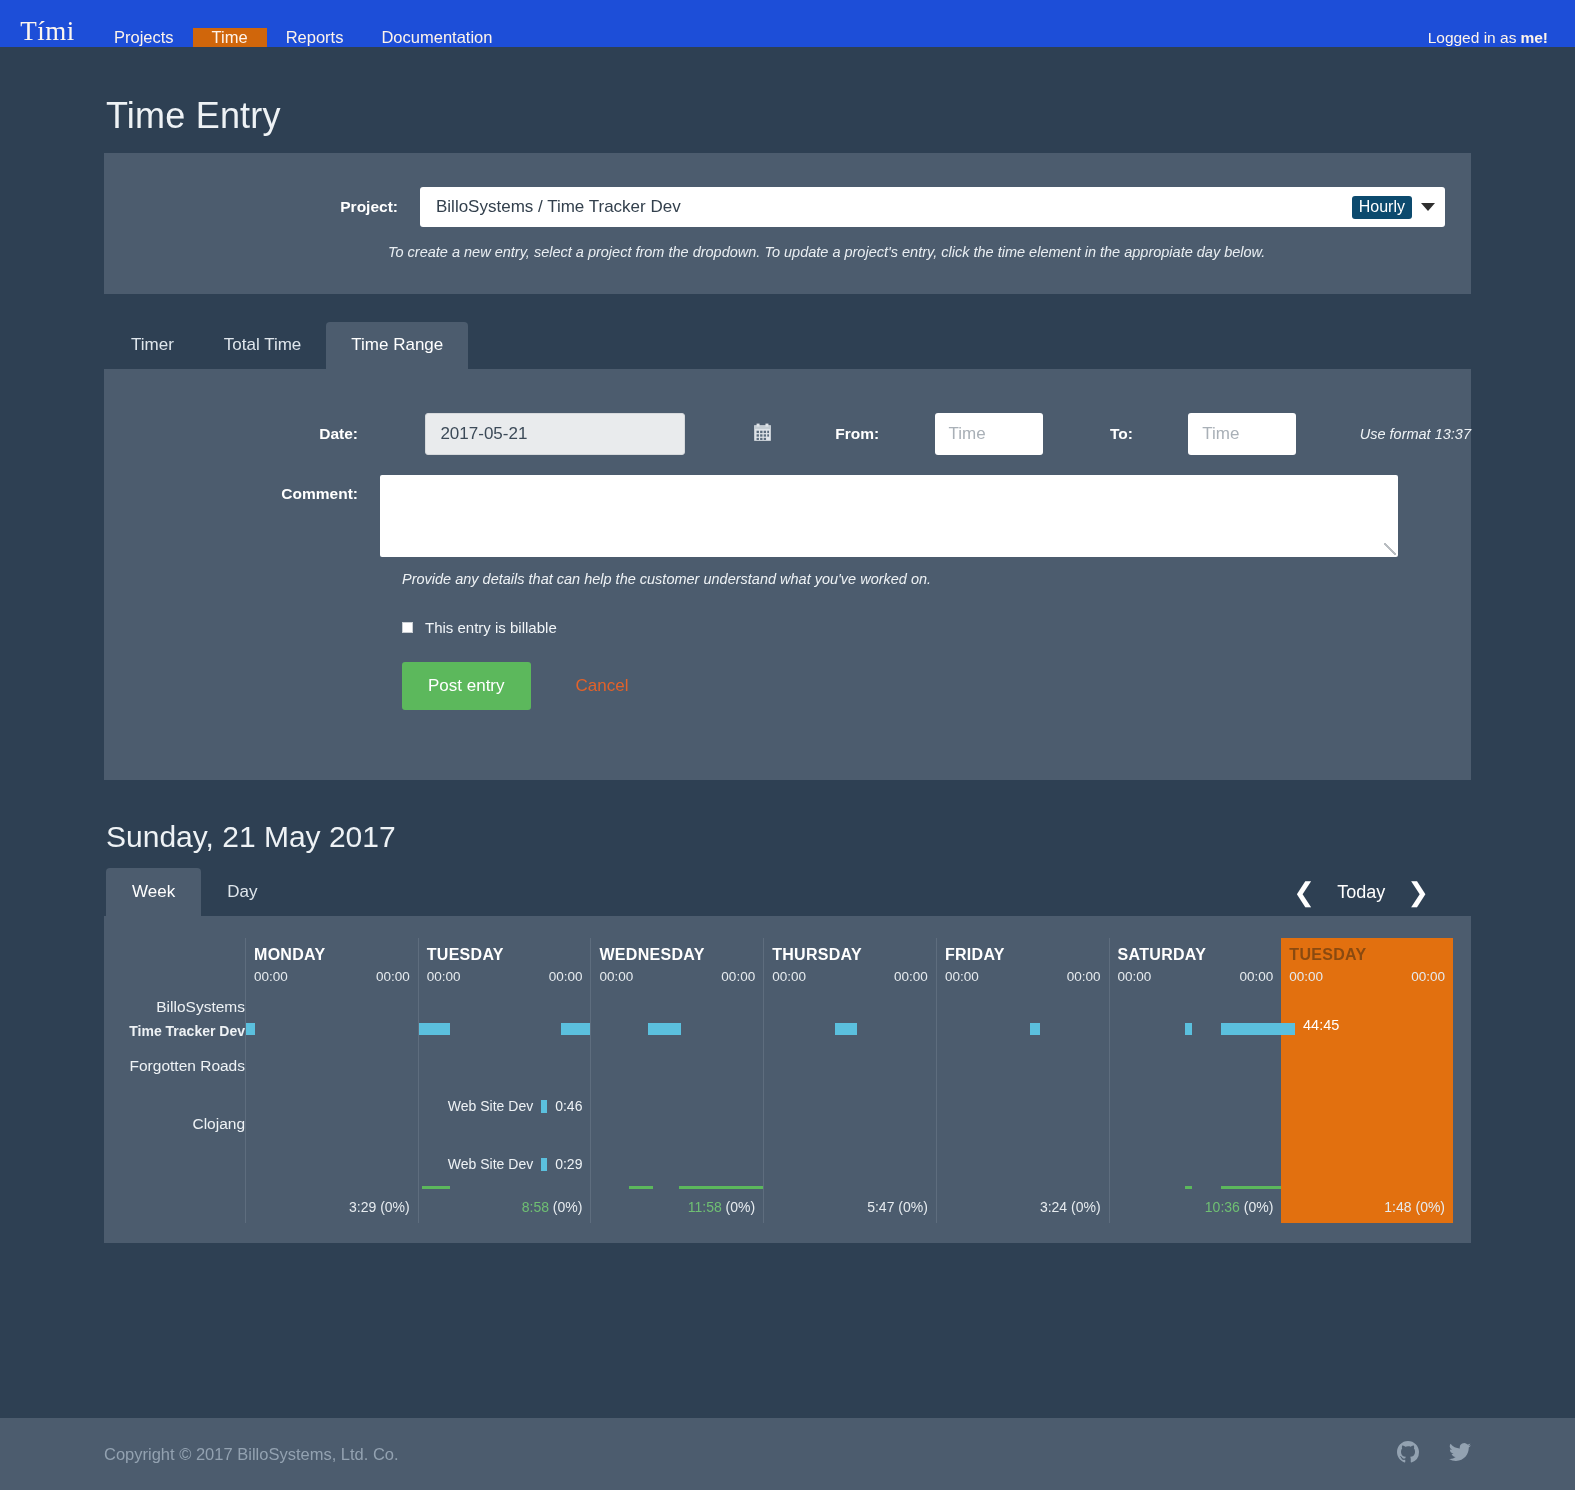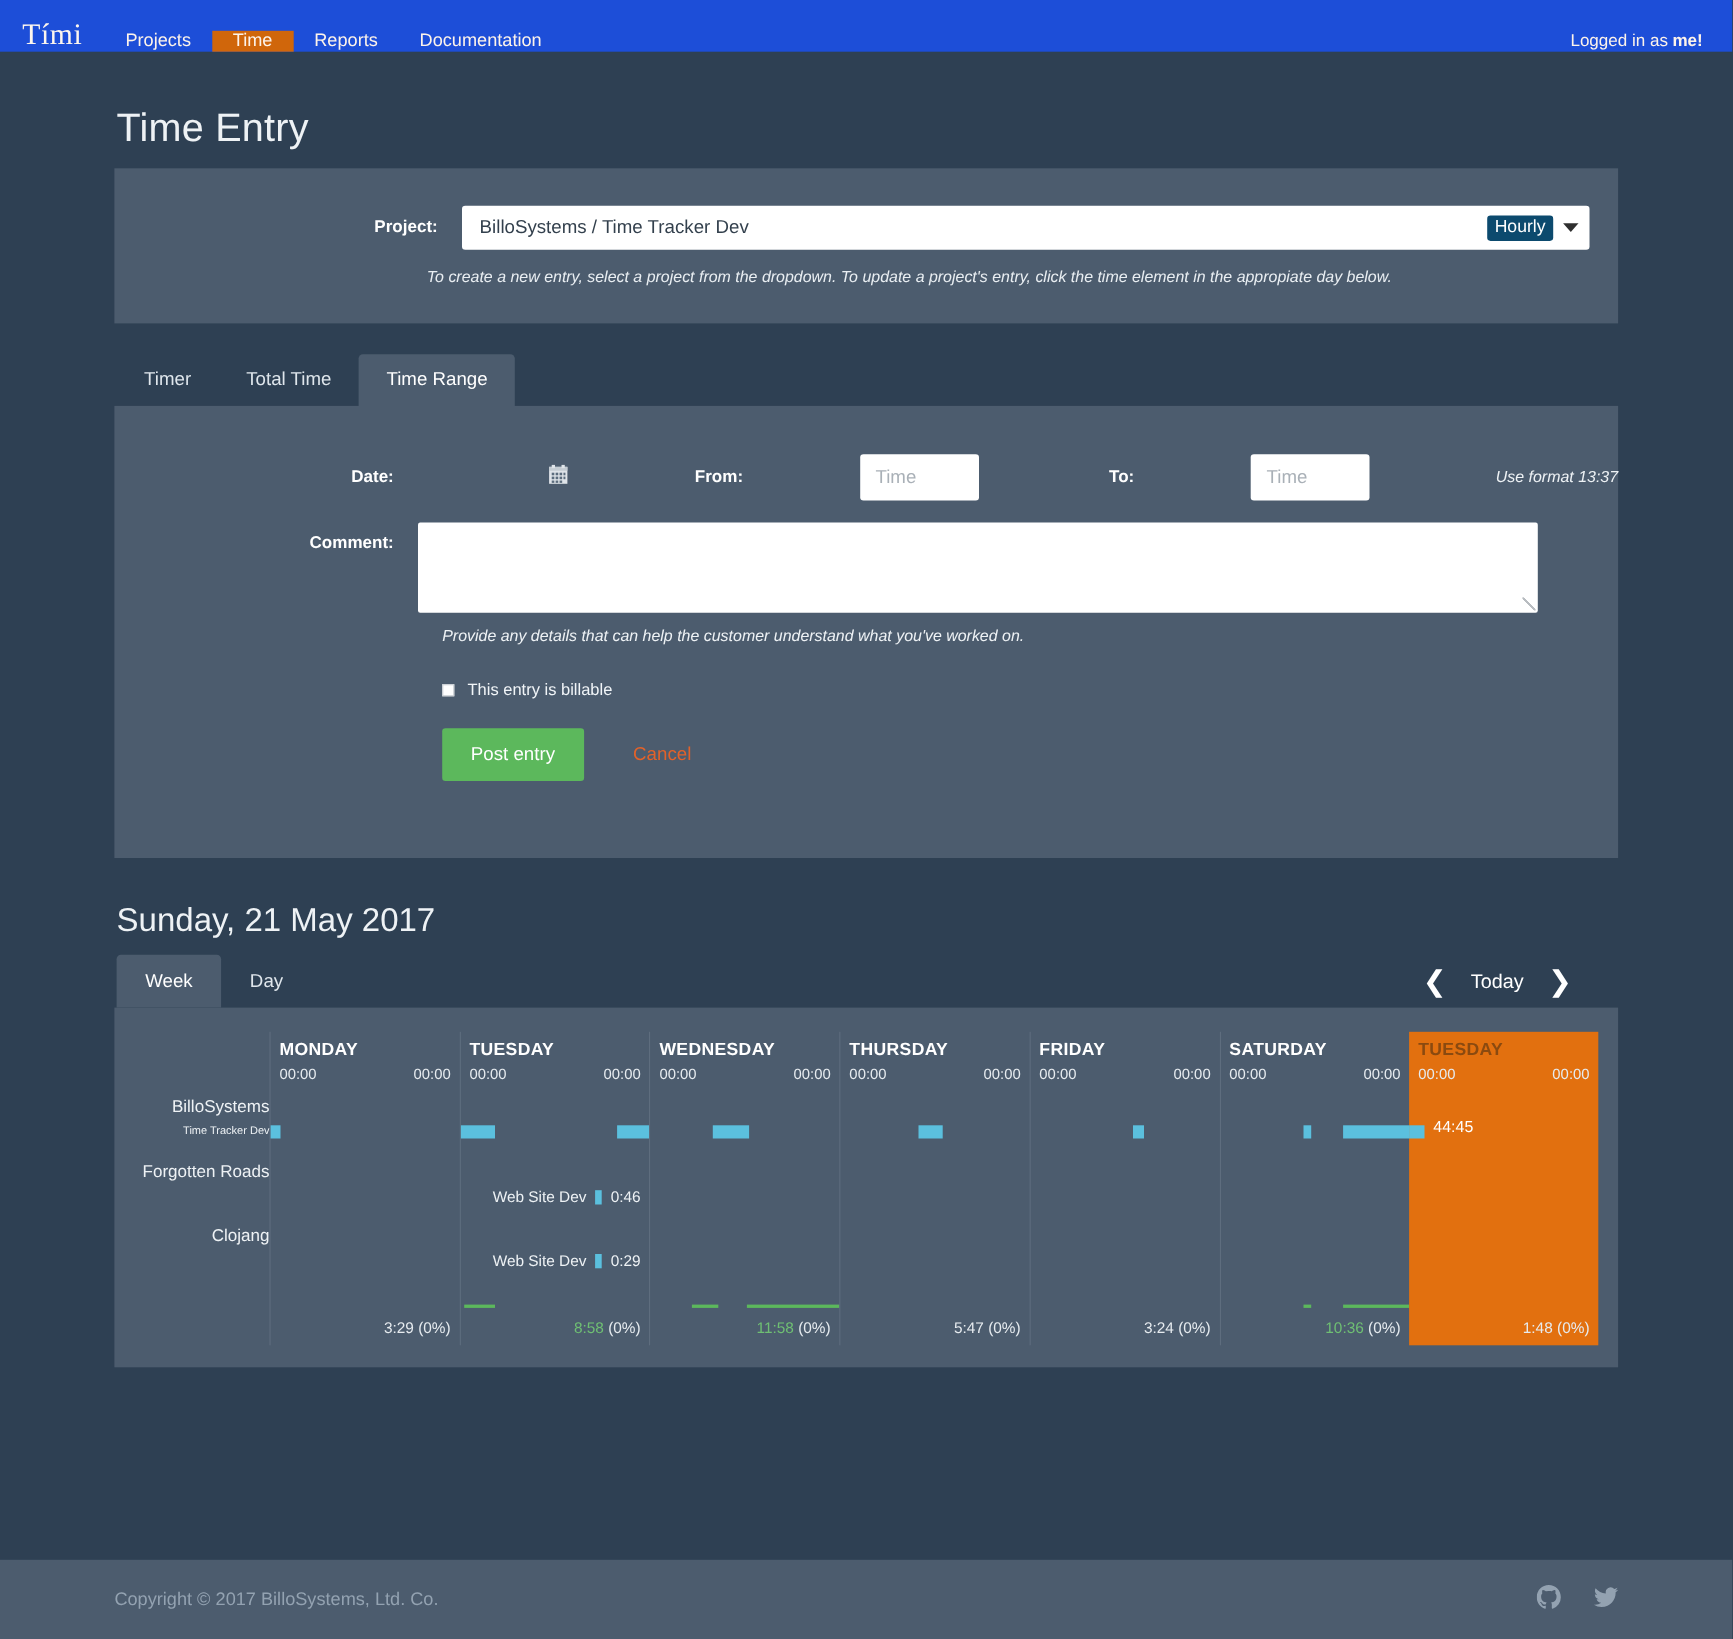--- a/index.html
+++ b/index.html
@@ -129,21 +129,21 @@
   .wnav .today { font-size:18px; cursor:pointer; color:#ffffff; }
   
   .cal-panel { background:#4c5c6e; padding:22px 18px 20px 18px; }
   .cal {
     position:relative; height:285px; display:flex;
   }
   .cal-labels { width:123px; position:relative; flex:none; }
   .cal-label {
     position:absolute; right:0; font-size:15.5px; color:#eef2f5; white-space:nowrap;
   }
-  .cal-label.sub { font-size:10px; }
+  .cal-label.sub { font-size:14px;font-weight:bold; }
   .cal-days { flex:1; display:flex; position:relative; }
   .day {
     flex:1; position:relative; border-left:1px solid #5e6d7e;
   }
   .day.today-col { background:#e2700f; border-left:none; }
   .day-name {
     position:absolute; top:8px; left:8px; font-size:16px; font-weight:bold;
     letter-spacing:.3px; color:#ffffff;
   }
   .day.today-col .day-name { color:#8a4a10; }
@@ -153,21 +153,21 @@
     position:absolute; bottom:8px; right:8px; font-size:14px; color:#e6ebef; white-space:nowrap;
   }
   .day-total .g { color:#6fbf73; }
   .bar {
     position:absolute; height:12px; background:#5bc0de;
   }
   .gbar { position:absolute; height:3px; background:#5cb85c; bottom:34px; }
   .barlabel { position:absolute; font-size:14.5px; color:#ffffff; white-space:nowrap; }
   .inline-entry {
     position:absolute; font-size:14px; color:#eef2f5; white-space:nowrap;
-    display:flex; align-items:center;
+    display:flex; align-items:center;margin-top:18px;
   }
   .inline-entry .minibar { width:6px; height:13px; background:#5bc0de; margin:0 8px; }
   
   .footer {
     position:absolute; left:0; bottom:0; width:100%; height:72px;
     background:#4c5c6e; display:flex; align-items:center; padding:0 104px;
   }
   .footer .copy { font-size:16.5px; color:#93a2b1; }
   .footer .social { margin-left:auto; display:flex; gap:30px; }
   .footer .social svg { fill:#93a2b1; }
@@ -205,20 +205,21 @@
 
   <div class="tabs">
     <div class="tab">Timer</div>
     <div class="tab">Total Time</div>
     <div class="tab active">Time Range</div>
   </div>
 
   <div class="panel form-panel">
     <div class="frow">
       <div class="flabel">Date:</div>
+      <div class="date-input">2017-05-21</div>
       <span class="cal-icon">
         <svg width="19" height="19" viewBox="0 0 16 16">
           <rect x="1" y="2" width="14" height="13" fill="#dfe4e9"></rect>
           <rect x="1" y="2" width="14" height="3" fill="#c4ccd3"></rect>
           <rect x="3" y="0.5" width="2.5" height="2.5" fill="#dfe4e9"></rect>
           <rect x="10.5" y="0.5" width="2.5" height="2.5" fill="#dfe4e9"></rect>
           <g fill="#5b6c7d">
             <rect x="3" y="6.5" width="2" height="2"></rect>
               <rect x="6" y="6.5" width="2" height="2"></rect>
             <rect x="9" y="6.5" width="2" height="2"></rect>

